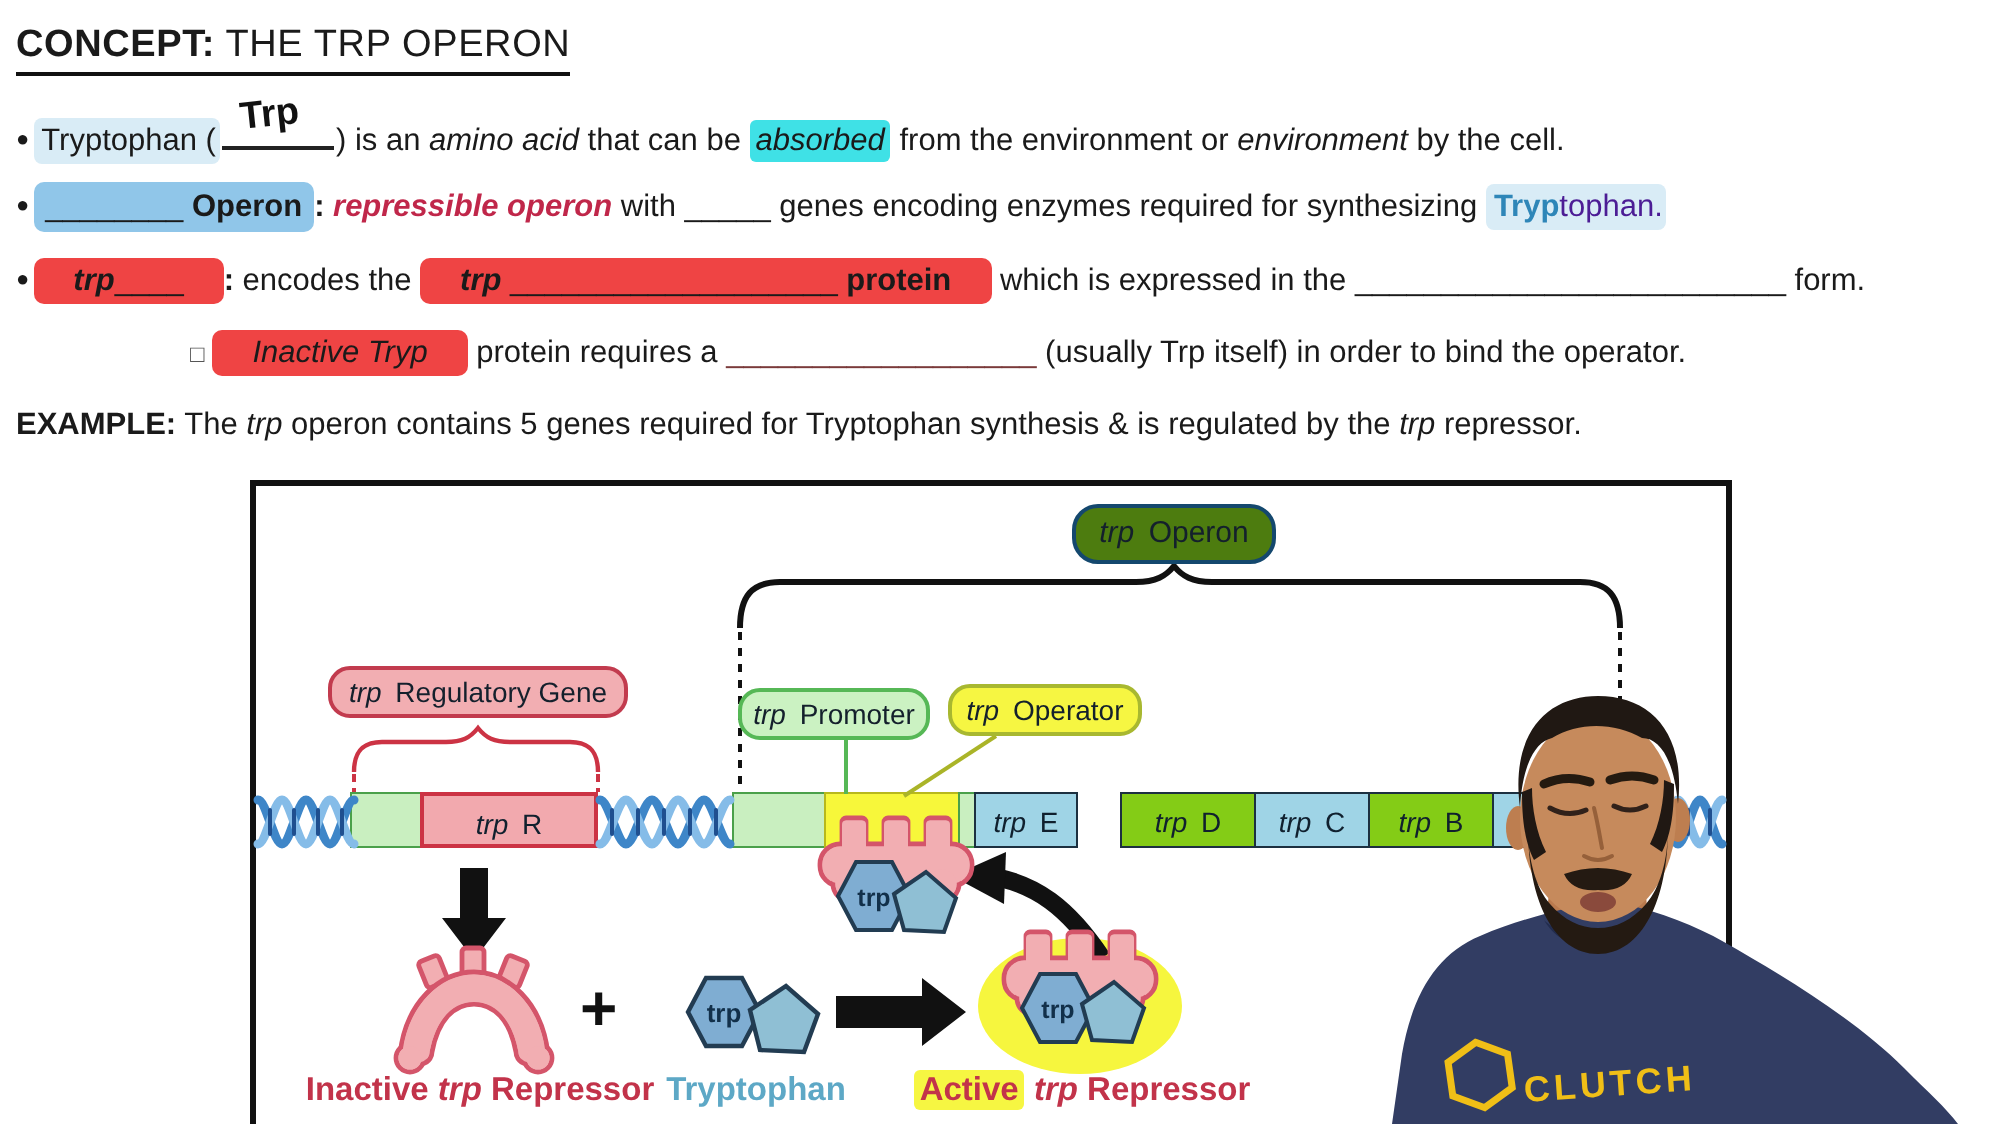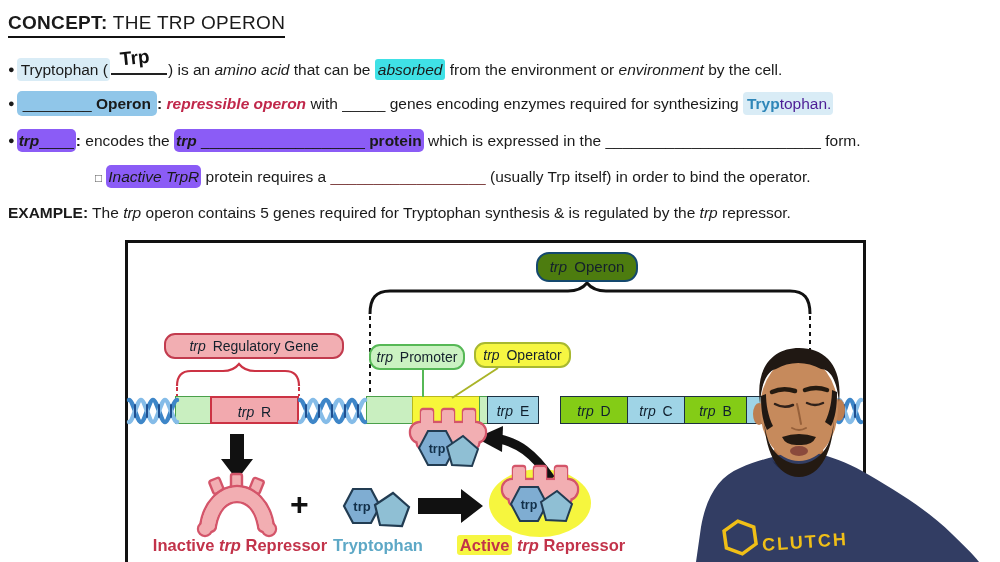--- a/index.html
+++ b/index.html
@@ -10,21 +10,21 @@
   .title{top:12px;font-size:19px;letter-spacing:.3px;border-bottom:2px solid #111;padding-bottom:2px;}
   .title .t-bold{font-weight:bold;}
   .bullet{font-size:11px;vertical-align:2px;margin-right:2px;}
   .sq-bullet{font-size:12px;color:#555;margin-right:4px;}
   b{font-weight:bold;} i{font-style:italic;}
   .bi{font-weight:bold;font-style:italic;}
   .red-it{color:#c0274a;font-style:italic;font-weight:bold;}
   .hl-cyan{background:#3fe1e6;padding:2px 3px;border-radius:3px;font-style:italic;}
   .hl-pale{background:#d9ecf6;padding:3px 2px 3px 4px;border-radius:4px;}
   .hl-blue{background:#90c6e9;padding:4px 6px;border-radius:5px;}
-  .hl-pink{background:#8b5cf6;padding:3px 2px;border-radius:5px;}
+  .hl-pink{background:#ef4444;padding:3px 20px;border-radius:5px;}
   .tryp-b{color:#2e86b8;font-weight:bold;}
   .tryp-r{color:#4c1d95;}
   .hw-blank{display:inline-block;width:56px;border-bottom:2px solid #222;height:18px;position:relative;margin:0 1px;}
   .hw{position:absolute;left:9px;top:-8px;font-size:19px;font-weight:600;transform:rotate(-6deg);color:#111;}
   
   .diag-box{position:absolute;left:125px;top:240px;width:735px;height:322px;
             border:3px solid #111;border-bottom:none;background:transparent;}
   .gene{position:absolute;top:396px;height:28px;line-height:28px;text-align:center;
         font-size:14px;color:#10202e;border:1.5px solid #1c3040;box-sizing:border-box;}
   .gene i{margin-right:3px;}
@@ -61,21 +61,21 @@
 
 <div class="tline" style="top:92px;">
   <span class="bullet">●</span><span class="hl-blue"><span>________ </span><b>Operon</b></span><b>: </b><span class="red-it">repressible operon</span><span> with _____ genes encoding enzymes required for synthesizing </span><span class="hl-pale"><span class="tryp-b">Tryp</span><span class="tryp-r">tophan.</span></span>
 </div>
 
 <div class="tline" style="top:129px;">
   <span class="bullet">●</span><span class="hl-pink"><span class="bi">trp</span><span>____</span></span><b>: </b><span>encodes the </span><span class="hl-pink"><span class="bi">trp</span><span> ___________________ </span><b>protein</b></span><span> which is expressed in the _________________________ form.</span>
 </div>
 
 <div class="tline" style="top:166px;left:95px;">
-  <span class="sq-bullet">□</span><span class="hl-pink"><i>Inactive TrpR</i></span><span> protein requires a </span><span style="color:#7a3a3a;">__________________</span><span> (usually Trp itself) in order to bind the operator.</span>
+  <span class="sq-bullet">□</span><span class="hl-pink"><i>Inactive Tryp</i></span><span> protein requires a </span><span style="color:#7a3a3a;">__________________</span><span> (usually Trp itself) in order to bind the operator.</span>
 </div>
 
 <div class="tline" style="top:202px;">
   <b>EXAMPLE:</b><span> The </span><i>trp</i><span> operon contains 5 genes required for Tryptophan synthesis &amp; is regulated by the </span><i>trp</i><span> repressor.</span>
 </div>
 
 <div class="diag-box"></div>
 
 <div class="gene g-green" style="left:175px;width:37px;"></div>
 <div class="gene g-pink" style="left:210px;width:89px;"><i>trp</i><span> R</span></div>
@@ -255,21 +255,21 @@
     </g>
     <path d="M764,414 C764,450 777,477 799,477 C821,477 834,450 834,414 C834,430 830,444 823,452 C816,460 808,464 799,464 C790,464 782,460 775,452 C768,444 764,430 764,414 Z" fill="#241a12"></path>
     <path d="M782,437 Q799,431 816,437 Q812,446 799,445 Q786,446 782,437 Z" fill="#241a12"></path>
     <ellipse cx="799" cy="451" rx="9" ry="5" fill="#8a4a3c"></ellipse>
     <polygon points="740,521 755,529 755,546 740,554 725,546 725,529" fill="none" stroke="#f0bf17" stroke-width="3.5" transform="rotate(-8 740 537)"></polygon>
     <text class="svgtxt" x="762" y="551" font-size="18" font-weight="bold" fill="#f0bf17" letter-spacing="2" transform="rotate(-4 762 545)">CLUTCH</text>
   </g>
 </svg>
 
 <div class="tag tag-blue" style="left:536px;top:252px;width:102px;height:30px;line-height:26px;"><i>trp</i><span> Operon</span></div>
-<div class="tag tag-pink" style="left:164px;top:333px;width:180px;height:26px;"><i>trp</i><span> Regulatory Gene</span></div>
+<div class="tag tag-pink" style="left:164px;top:333px;width:150px;height:26px;"><i>trp</i><span> Regulatory Gene</span></div>
 <div class="tag tag-green" style="left:369px;top:344px;width:96px;height:26px;"><i>trp</i><span> Promoter</span></div>
 <div class="tag tag-yellow" style="left:474px;top:342px;width:97px;height:26px;"><i>trp</i><span> Operator</span></div>
 
 <div class="plus">+</div>
 
 <div class="blabel c-crimson" style="left:150px;width:180px;">
   <span>Inactive </span><i>trp</i><span> Repressor</span>
 </div>
 <div class="blabel c-teal" style="left:318px;width:120px;">
   <span>Tryptophan</span>

